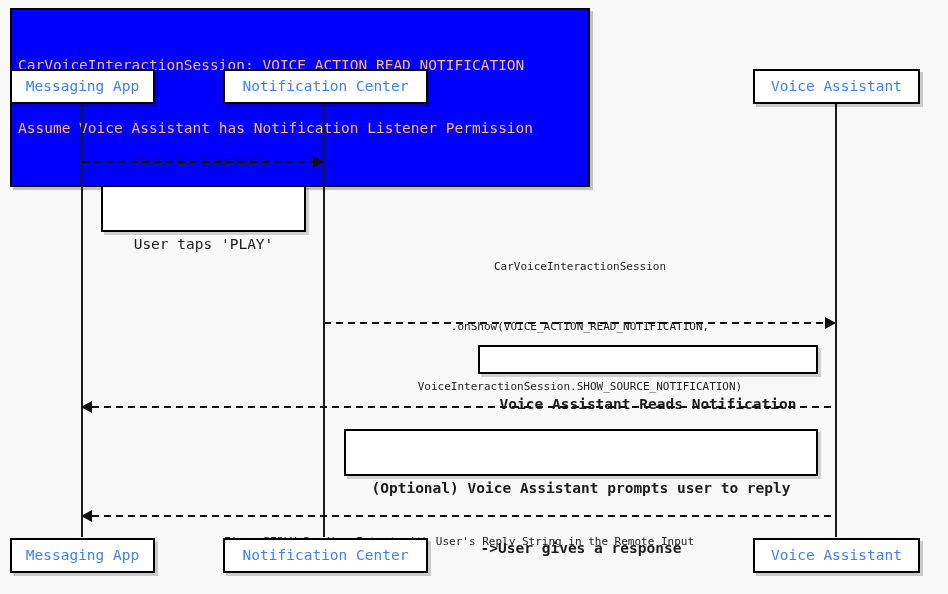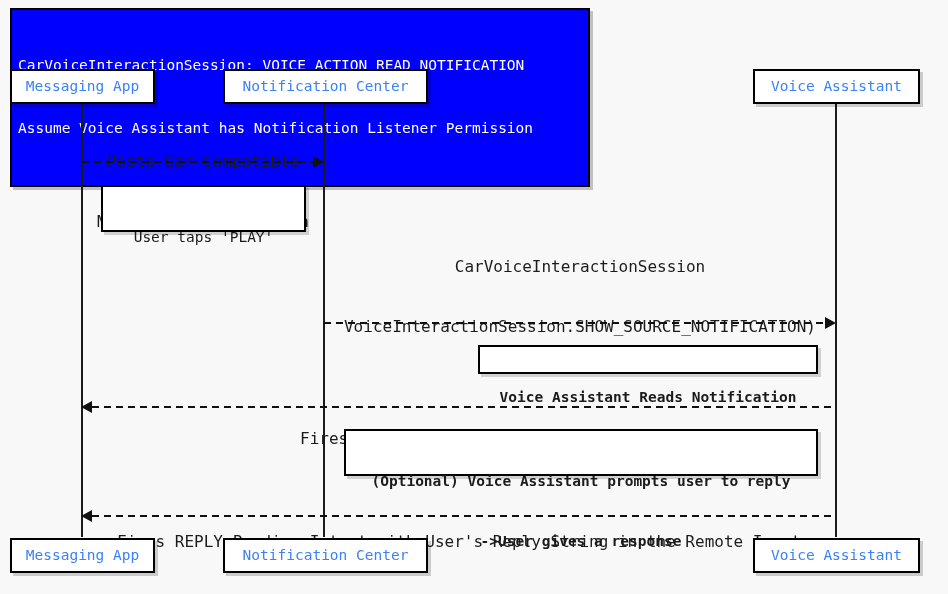--- a/index.html
+++ b/index.html
@@ -20,21 +20,21 @@
   .title-banner {
     position: absolute;
     left: 10px;
     top: 8px;
     width: 580px;
     box-sizing: border-box;
     background: #0000ff;
     border: 2px solid #000000;
     box-shadow: 3px 3px 0 rgba(0,0,0,0.22);
     padding: 3px 6px 4px 6px;
-    color: #ffffff;
+    color: #fdba74;
     font-size: 14.5px;
     line-height: 21px;
     white-space: pre;
   }
   .title-line { display: block; }
 
   
   .participant {
     position: absolute;
     box-sizing: border-box;
@@ -81,41 +81,41 @@
   .arrowhead.left {
     border-top: 6px solid transparent;
     border-bottom: 6px solid transparent;
     border-right: 11px solid #111111;
   }
 
   
   .msg-label {
     position: absolute;
     text-align: center;
-    font-size: 16px;
+    font-size: 11px;
     line-height: 20px;
     color: #1b1b1b;
     white-space: pre;
     z-index: 2;
   }
 
   
   .note {
     position: absolute;
     box-sizing: border-box;
     background: #ffffff;
     border: 2px solid #000000;
     box-shadow: 3px 3px 0 rgba(0,0,0,0.16);
     text-align: center;
     font-size: 14.5px;
     line-height: 20px;
     color: #1b1b1b;
     white-space: pre;
     z-index: 4;
-    padding-top: 0;
+    padding-top: 7px;
   }
 </style>
 </head>
 <body>
 
 <div id="diagram">
 
   <div class="title-banner">
     <span class="title-line">CarVoiceInteractionSession: VOICE_ACTION_READ_NOTIFICATION</span>
     <span class="title-line">Assume Voice Assistant has Notification Listener Permission</span>
@@ -139,20 +139,21 @@
   </div>
   <div class="message" style="left:82px; top:161px; width:231px;"></div>
   <div class="arrowhead right" style="left:313px; top:156px;"></div>
 
   <div class="note" style="left:101px; top:185px; width:205px; height:47px;">
     <div>User taps 'PLAY'</div>
   </div>
 
   <div class="msg-label" style="left:324px; top:217px; width:512px;">
     <div>CarVoiceInteractionSession</div>
+    <div>.onShow(VOICE_ACTION_READ_NOTIFICATION,</div>
     <div>VoiceInteractionSession.SHOW_SOURCE_NOTIFICATION)</div>
   </div>
   <div class="message" style="left:324px; top:322px; width:501px;"></div>
   <div class="arrowhead right" style="left:825px; top:317px;"></div>
 
   <div class="note" style="left:478px; top:345px; width:340px; height:29px;font-weight:bold;">
     <div>Voice Assistant Reads Notification</div>
   </div>
 
   <div class="msg-label" style="left:82px; top:389px; width:754px;">

